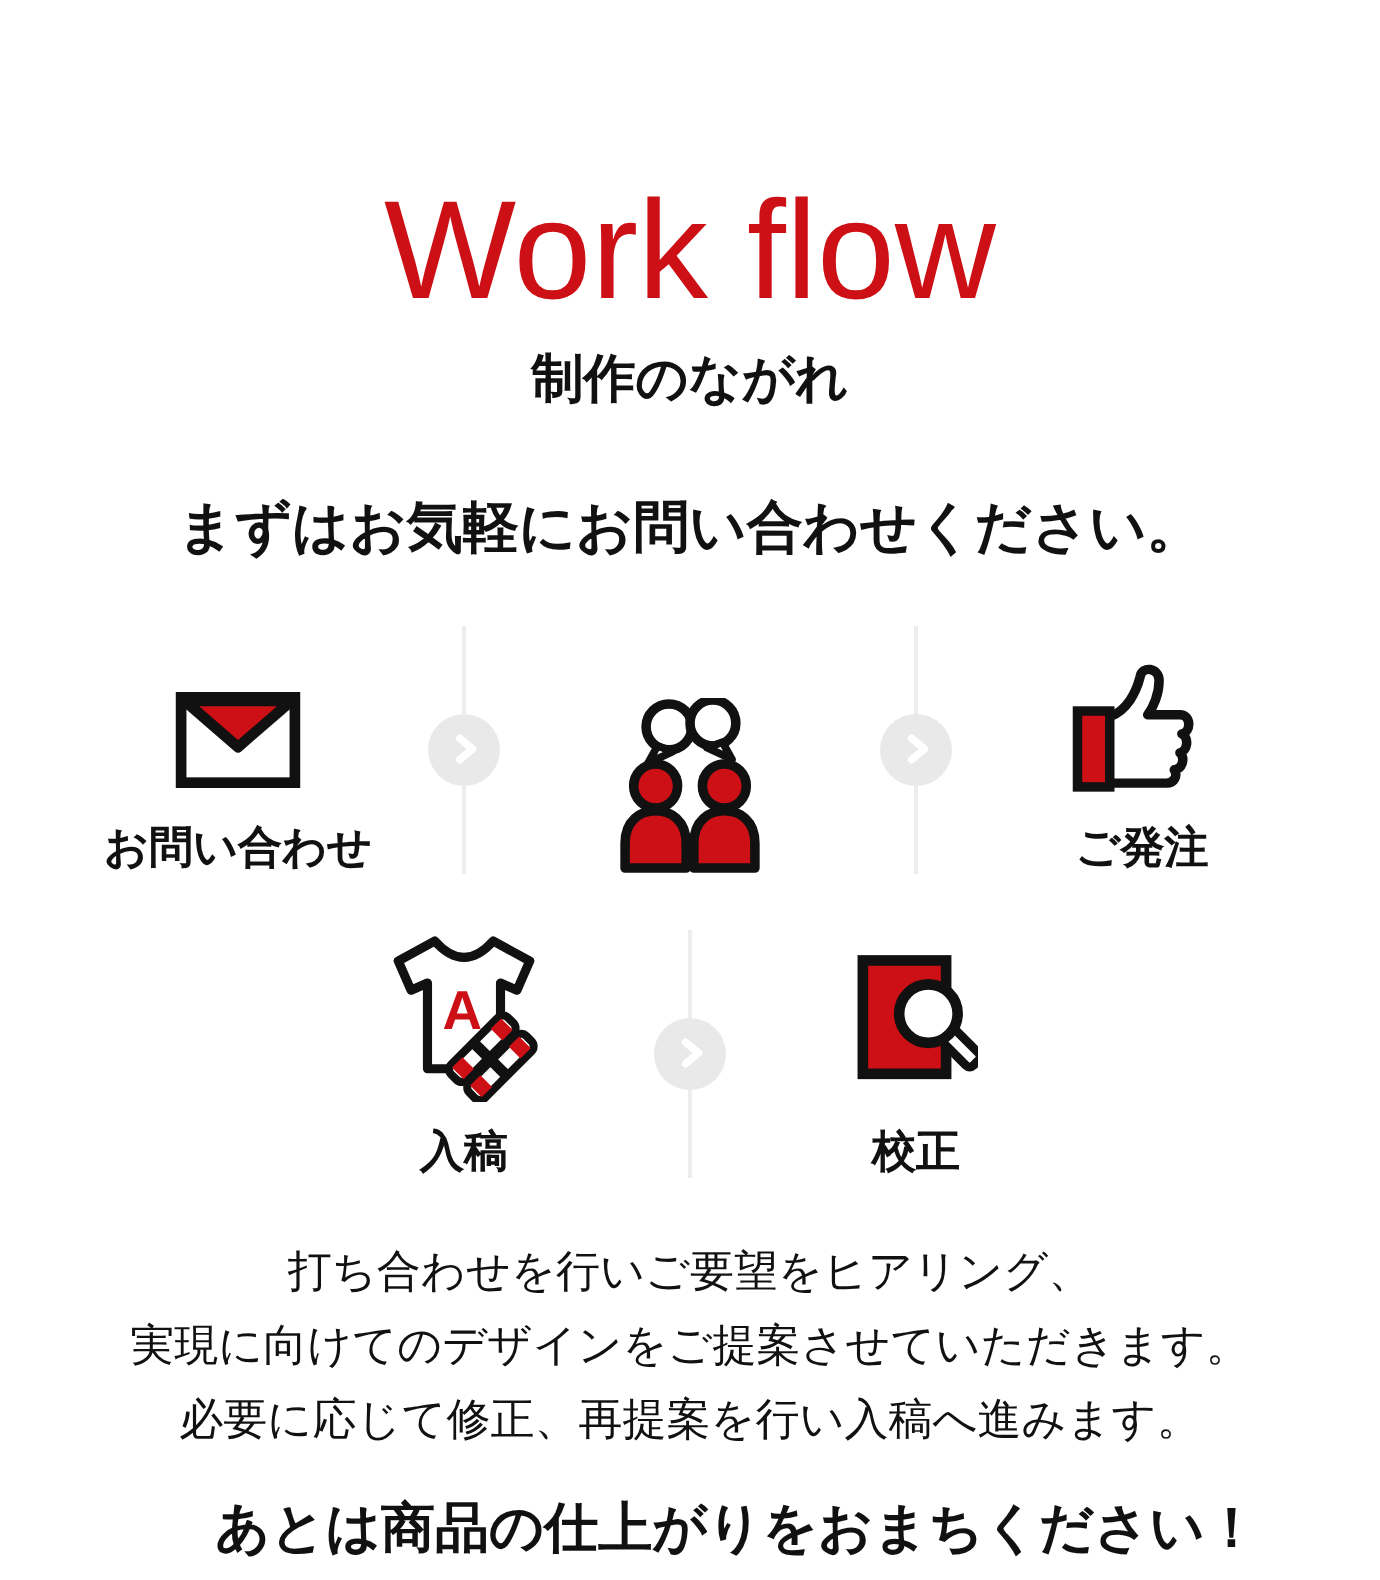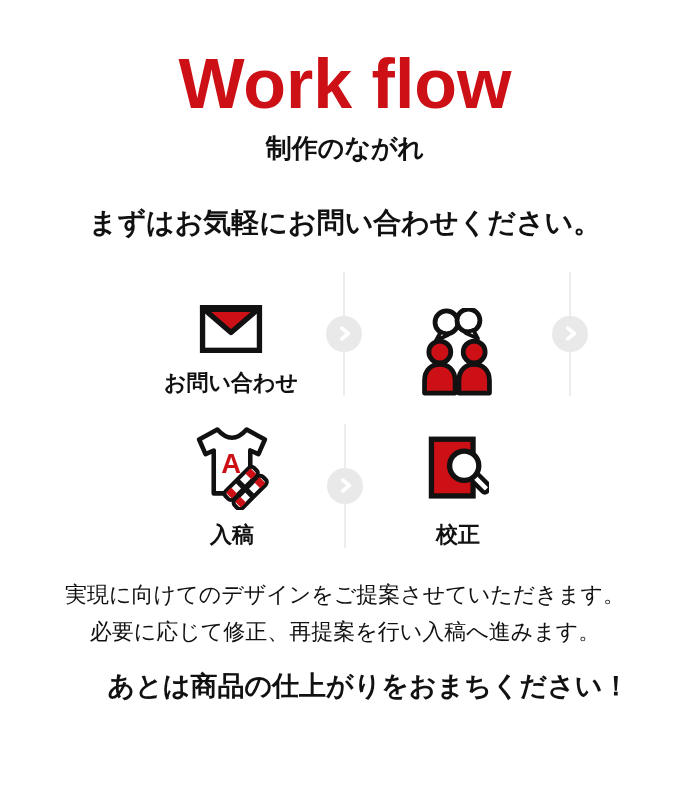--- a/index.html
+++ b/index.html
@@ -20,23 +20,24 @@
     width:690px;
     height:790px;
     background:var(--bg);
     overflow:hidden;
     text-align:center;
     padding-top:46px;
   }
   .title{
     color:var(--accent);
     font-size:70px;
-    font-weight:700;
+    font-weight:400;
     line-height:1.1;
     letter-spacing:0px;
+    margin-top:41px;
   }
   .subtitle{
     font-size:26px;
     font-weight:700;
     margin-top:8px;
     line-height:1.35;
   }
   .lead{
     font-size:28px;
     font-weight:700;
@@ -151,20 +152,29 @@
     </div>
 
     <div class="divider">
       <div class="divider-circle">
         <svg width="15" height="15" viewBox="0 0 14 14">
           <polyline points="4.5,2 10.5,7 4.5,12" fill="none" stroke="#fff" stroke-width="3.5" stroke-linecap="round" stroke-linejoin="round"></polyline>
         </svg>
       </div>
     </div>
 
+    <div class="step">
+      <div class="step-icon">
+        <svg width="74" height="68" viewBox="0 0 78 70" aria-hidden="true">
+          <rect x="5" y="25" width="17" height="40" class="red-fill ink" stroke-width="5"></rect>
+          <path d="M22 63 L22 28 C31 25 36 15 38 7 C39 1 48 2 48 9 C48 16 45 23 42 27 L59 27 C65 27 65 36 60 37 C64 39 63 46 59 47 C62 50 60 56 56 56 C58 59 56 63 52 63 Z" fill="#fff" class="ink" stroke-width="5" stroke-linejoin="round"></path>
+        </svg>
+      </div>
+      <div class="step-label">ご発注</div>
+    </div>
 
   </div>
 
   <div class="steps-row row2">
 
     <div class="step">
       <div class="step-icon">
         <svg width="84" height="88" viewBox="0 0 92 92" aria-hidden="true">
           <path d="M30 6 Q38 15 46 15 Q54 15 62 6 L82 17 L75 33 L66 29 L66 76 L26 76 L26 29 L17 33 L10 17 Z" fill="#fff" class="ink" stroke-width="5" stroke-linejoin="round"></path>
           <text x="45" y="54" text-anchor="middle" font-size="30" font-weight="bold" class="red-fill">A</text>
@@ -198,19 +208,20 @@
           <rect x="49" y="45" width="10" height="23" rx="3" fill="#fff" class="ink" stroke-width="5" transform="rotate(-45 54 47)"></rect>
           <circle cx="42" cy="34" r="16.5" fill="#fff" class="ink" stroke-width="6"></circle>
         </svg>
       </div>
       <div class="step-label">校正</div>
     </div>
 
   </div>
 
   <div class="description">
+    <div>打ち合わせを行いご要望をヒアリング、</div>
     <div>実現に向けてのデザインをご提案させていただきます。</div>
     <div>必要に応じて修正、再提案を行い入稿へ進みます。</div>
   </div>
 
   <div class="closing">あとは商品の仕上がりをおまちください！</div>
 
 </div>
 
 </body></html>

